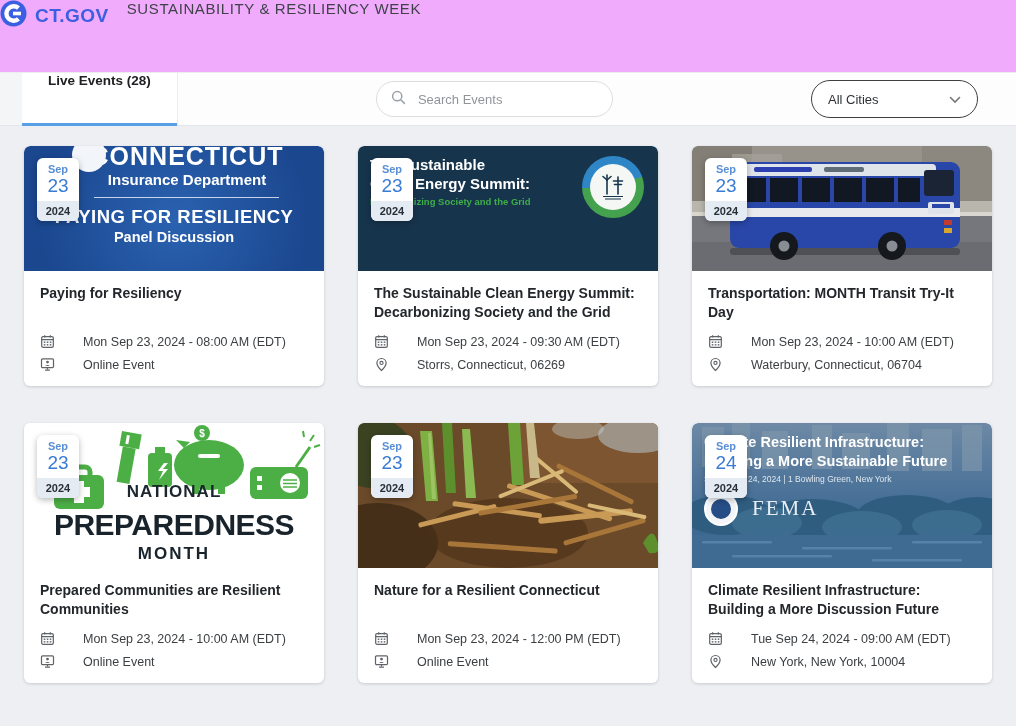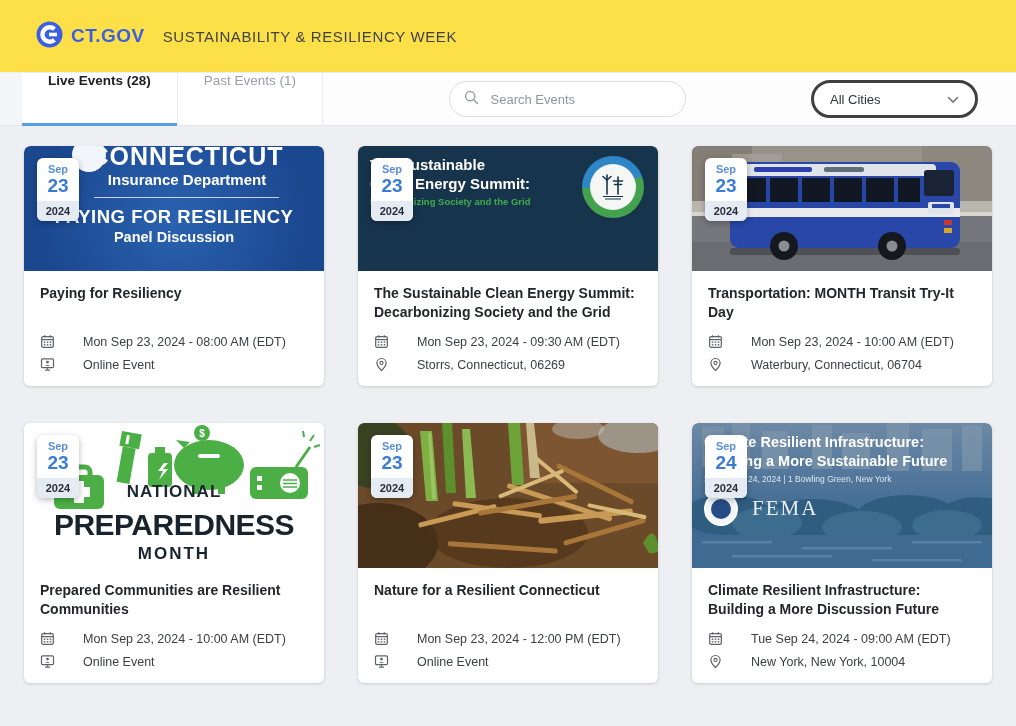--- a/index.html
+++ b/index.html
@@ -1,46 +1,46 @@
 <!DOCTYPE html>
 <html><head>
 <meta charset="utf-8">
 <style>
   * { margin:0; padding:0; box-sizing:border-box; }
   body { font-family:"Liberation Sans", sans-serif; background:#fff; }
   .page { width:1016px; height:726px; overflow:hidden; background:#edeff2; }
 
   
-  .header { height:72px; background:#fde047; display:flex; align-items:center; padding-left:36px; }
+  .header { height:72px; background:#f0abfc; display:flex; align-items:flex-start; }
   .logo-wrap { display:flex; align-items:center; gap:8px; cursor:pointer; }
   .logo-text { font-size:19px; font-weight:bold; color:#3a5fe0; letter-spacing:.5px; }
   .site-title { font-size:15px; font-weight:500; color:#3f4348; letter-spacing:.6px; margin-left:18px; }
 
   
   .bar { height:54px; background:#fdfdfe; border-top:1px solid #ebedef; border-bottom:1px solid #e3e6ea; display:flex; align-items:stretch; }
   .bar-lead { width:22px; background:#f4f5f7; }
   .tab { display:flex; align-items:flex-start; justify-content:center; padding:0 26px; background:#fff; border-right:1px solid #ececee; font-size:13.5px; cursor:pointer; position:relative; }
   .tab:first-of-type { border-left:1px solid #ececee; }
   .tab.active { font-weight:bold; color:#202124; }
   .tab.inactive { color:#9aa0a6; }
   .tab.active::after { content:""; position:absolute; left:0; right:0; bottom:-1px; height:3px; background:#58a0e3; }
   .search-wrap { margin:auto; display:flex; align-items:center; gap:12px; width:237px; height:36px; border:1px solid #ddd; border-radius:18px; background:#fff; padding:0 14px; }
   .search-wrap input { border:none; outline:none; flex:1; font-size:13px; color:#333; font-family:"Liberation Sans",sans-serif; background:transparent; }
   .search-wrap input::placeholder { color:#919599; }
-  .city-select { width:167px; height:38px; border:3px solid #404040; border-radius:19px; background:#fff; display:flex; align-items:center; justify-content:space-between; padding:0 16px; margin:auto 38px auto 0; font-size:13px; color:#2f3338; cursor:pointer; }
+  .city-select { width:167px; height:38px; border:1px solid #404040; border-radius:19px; background:#fff; display:flex; align-items:center; justify-content:space-between; padding:0 16px; margin:auto 38px auto 0; font-size:13px; color:#2f3338; cursor:pointer; }
 
   
   .cards { display:grid; grid-template-columns:repeat(3,300px); gap:37px 34px; padding:20px 24px 24px; }
   .card { background:#fff; border-radius:6px; box-shadow:0 1px 3px rgba(30,40,60,.18); position:relative; cursor:pointer; overflow:hidden; }
   .banner { height:125px; border-radius:6px 6px 0 0; position:relative; overflow:hidden; }
   .row2 .banner { height:145px; }
 
   .badge { position:absolute; top:12px; left:13px; width:42px; border-radius:6px; overflow:hidden; background:#fff; box-shadow:0 2px 6px rgba(0,0,0,.28); text-align:center; z-index:5; }
   .badge .m { display:block; font-size:11px; font-weight:bold; color:#5a8fd6; padding-top:5px; }
-  .badge .d { display:block; font-size:19px; font-weight:bold; color:#3a7bd5; padding-bottom:4px; }
+  .badge .d { display:block; font-size:19px; font-weight:normal; color:#3a7bd5; padding-bottom:4px; }
   .badge .y { display:block; font-size:11px; font-weight:bold; color:#273039; background:#e4ebf3; padding:4px 0; }
 
   .card-body { padding:13px 16px 14px; }
   .card-title { font-size:14px; font-weight:bold; color:#23262a; line-height:1.38; min-height:40px; margin-bottom:10px; }
   .meta { display:flex; align-items:center; gap:28px; font-size:12.5px; color:#3c4043; margin-top:8px; }
   .meta svg { flex-shrink:0; }
 
   
   .b-insurance { background:radial-gradient(circle at 50% 60%, #2a62b0 0%, #1b478f 80%); color:#fff; text-align:center; padding-top:2px; }
   .b-insurance .seal { position:absolute; top:-8px; left:48px; width:34px; height:34px; border-radius:50%; background:#f2f5f9; }
@@ -87,23 +87,20 @@
       </span>
       <span class="logo-text">CT.GOV</span>
     </div>
     <div class="site-title">SUSTAINABILITY &amp; RESILIENCY WEEK</div>
   </div>
 
   <div class="bar">
     <div class="bar-lead"></div>
     <div class="tab active">
       <span>Live Events (28)</span>
-    </div>
-    <div class="tab inactive">
-      <span>Past Events (1)</span>
     </div>
     <div class="search-wrap">
       <span>
         <svg width="15" height="15" viewBox="0 0 15 15">
             <circle cx="6.2" cy="6.2" r="4.6" fill="none" stroke="#9aa0a6" stroke-width="1.5"></circle>
             <line x1="9.8" y1="9.8" x2="13.4" y2="13.4" stroke="#9aa0a6" stroke-width="1.5" stroke-linecap="round"></line>
           </svg>
       </span>
       <input type="text" placeholder="Search Events" style="">
     </div>

